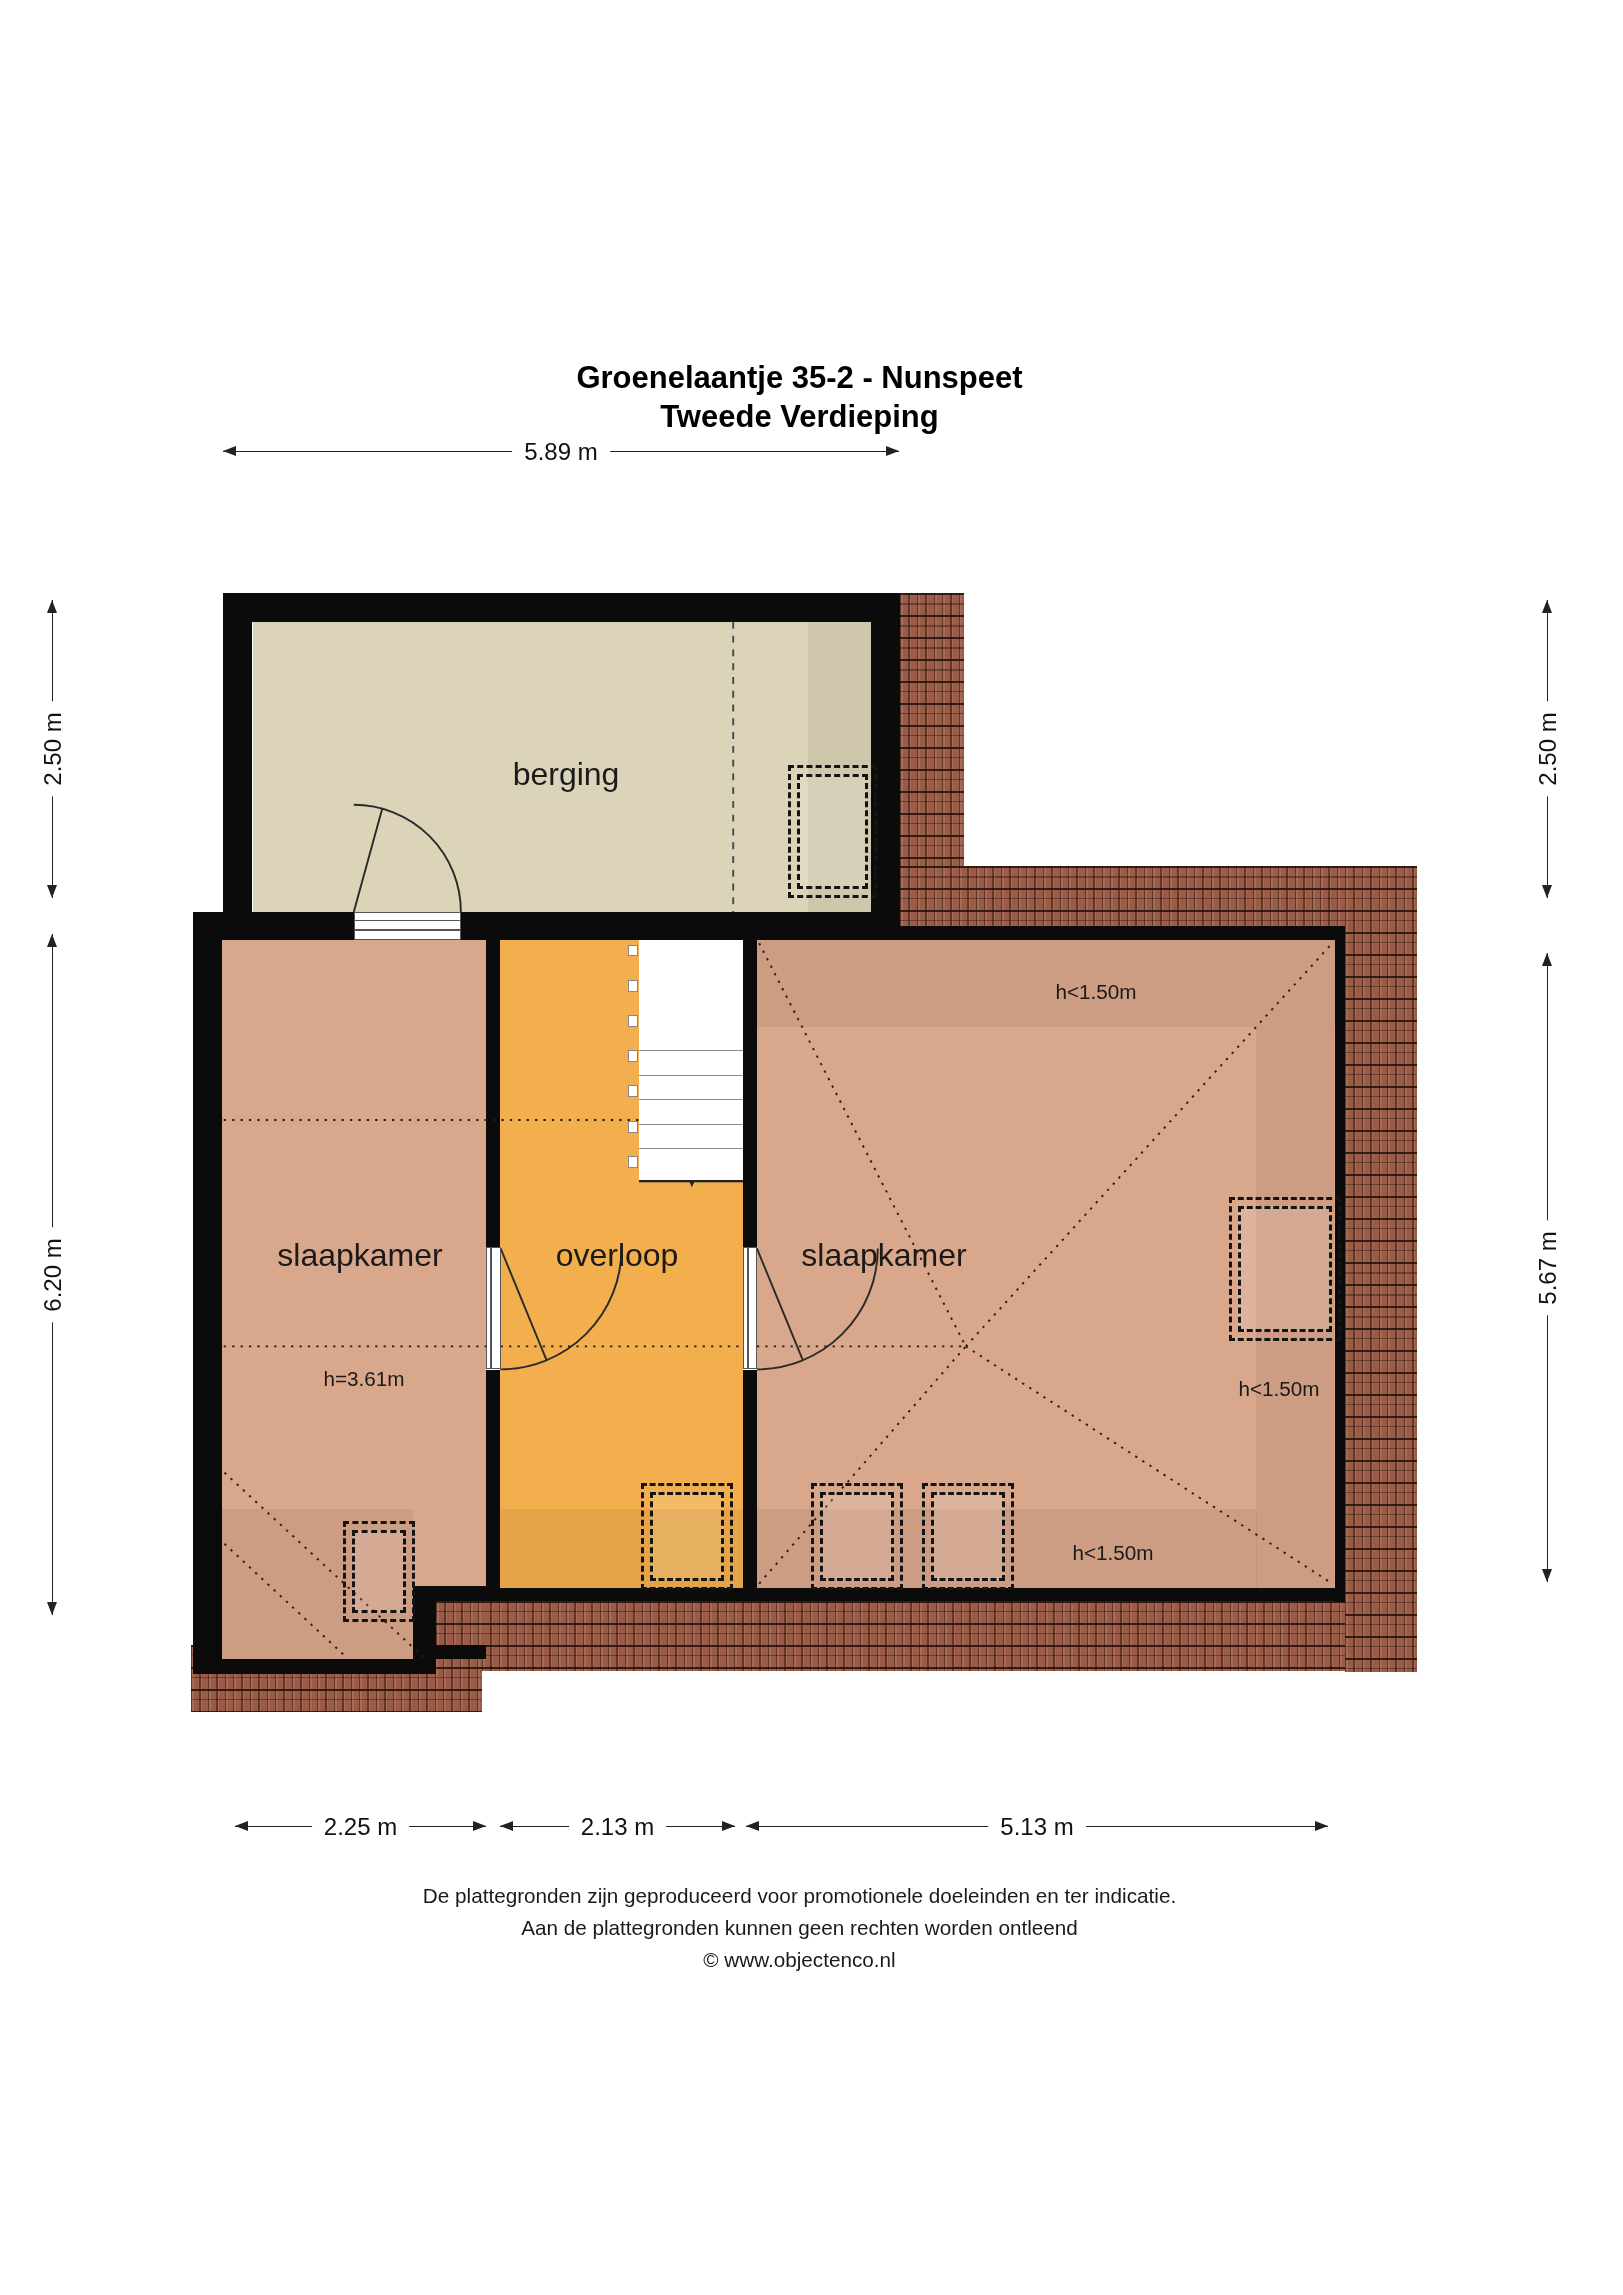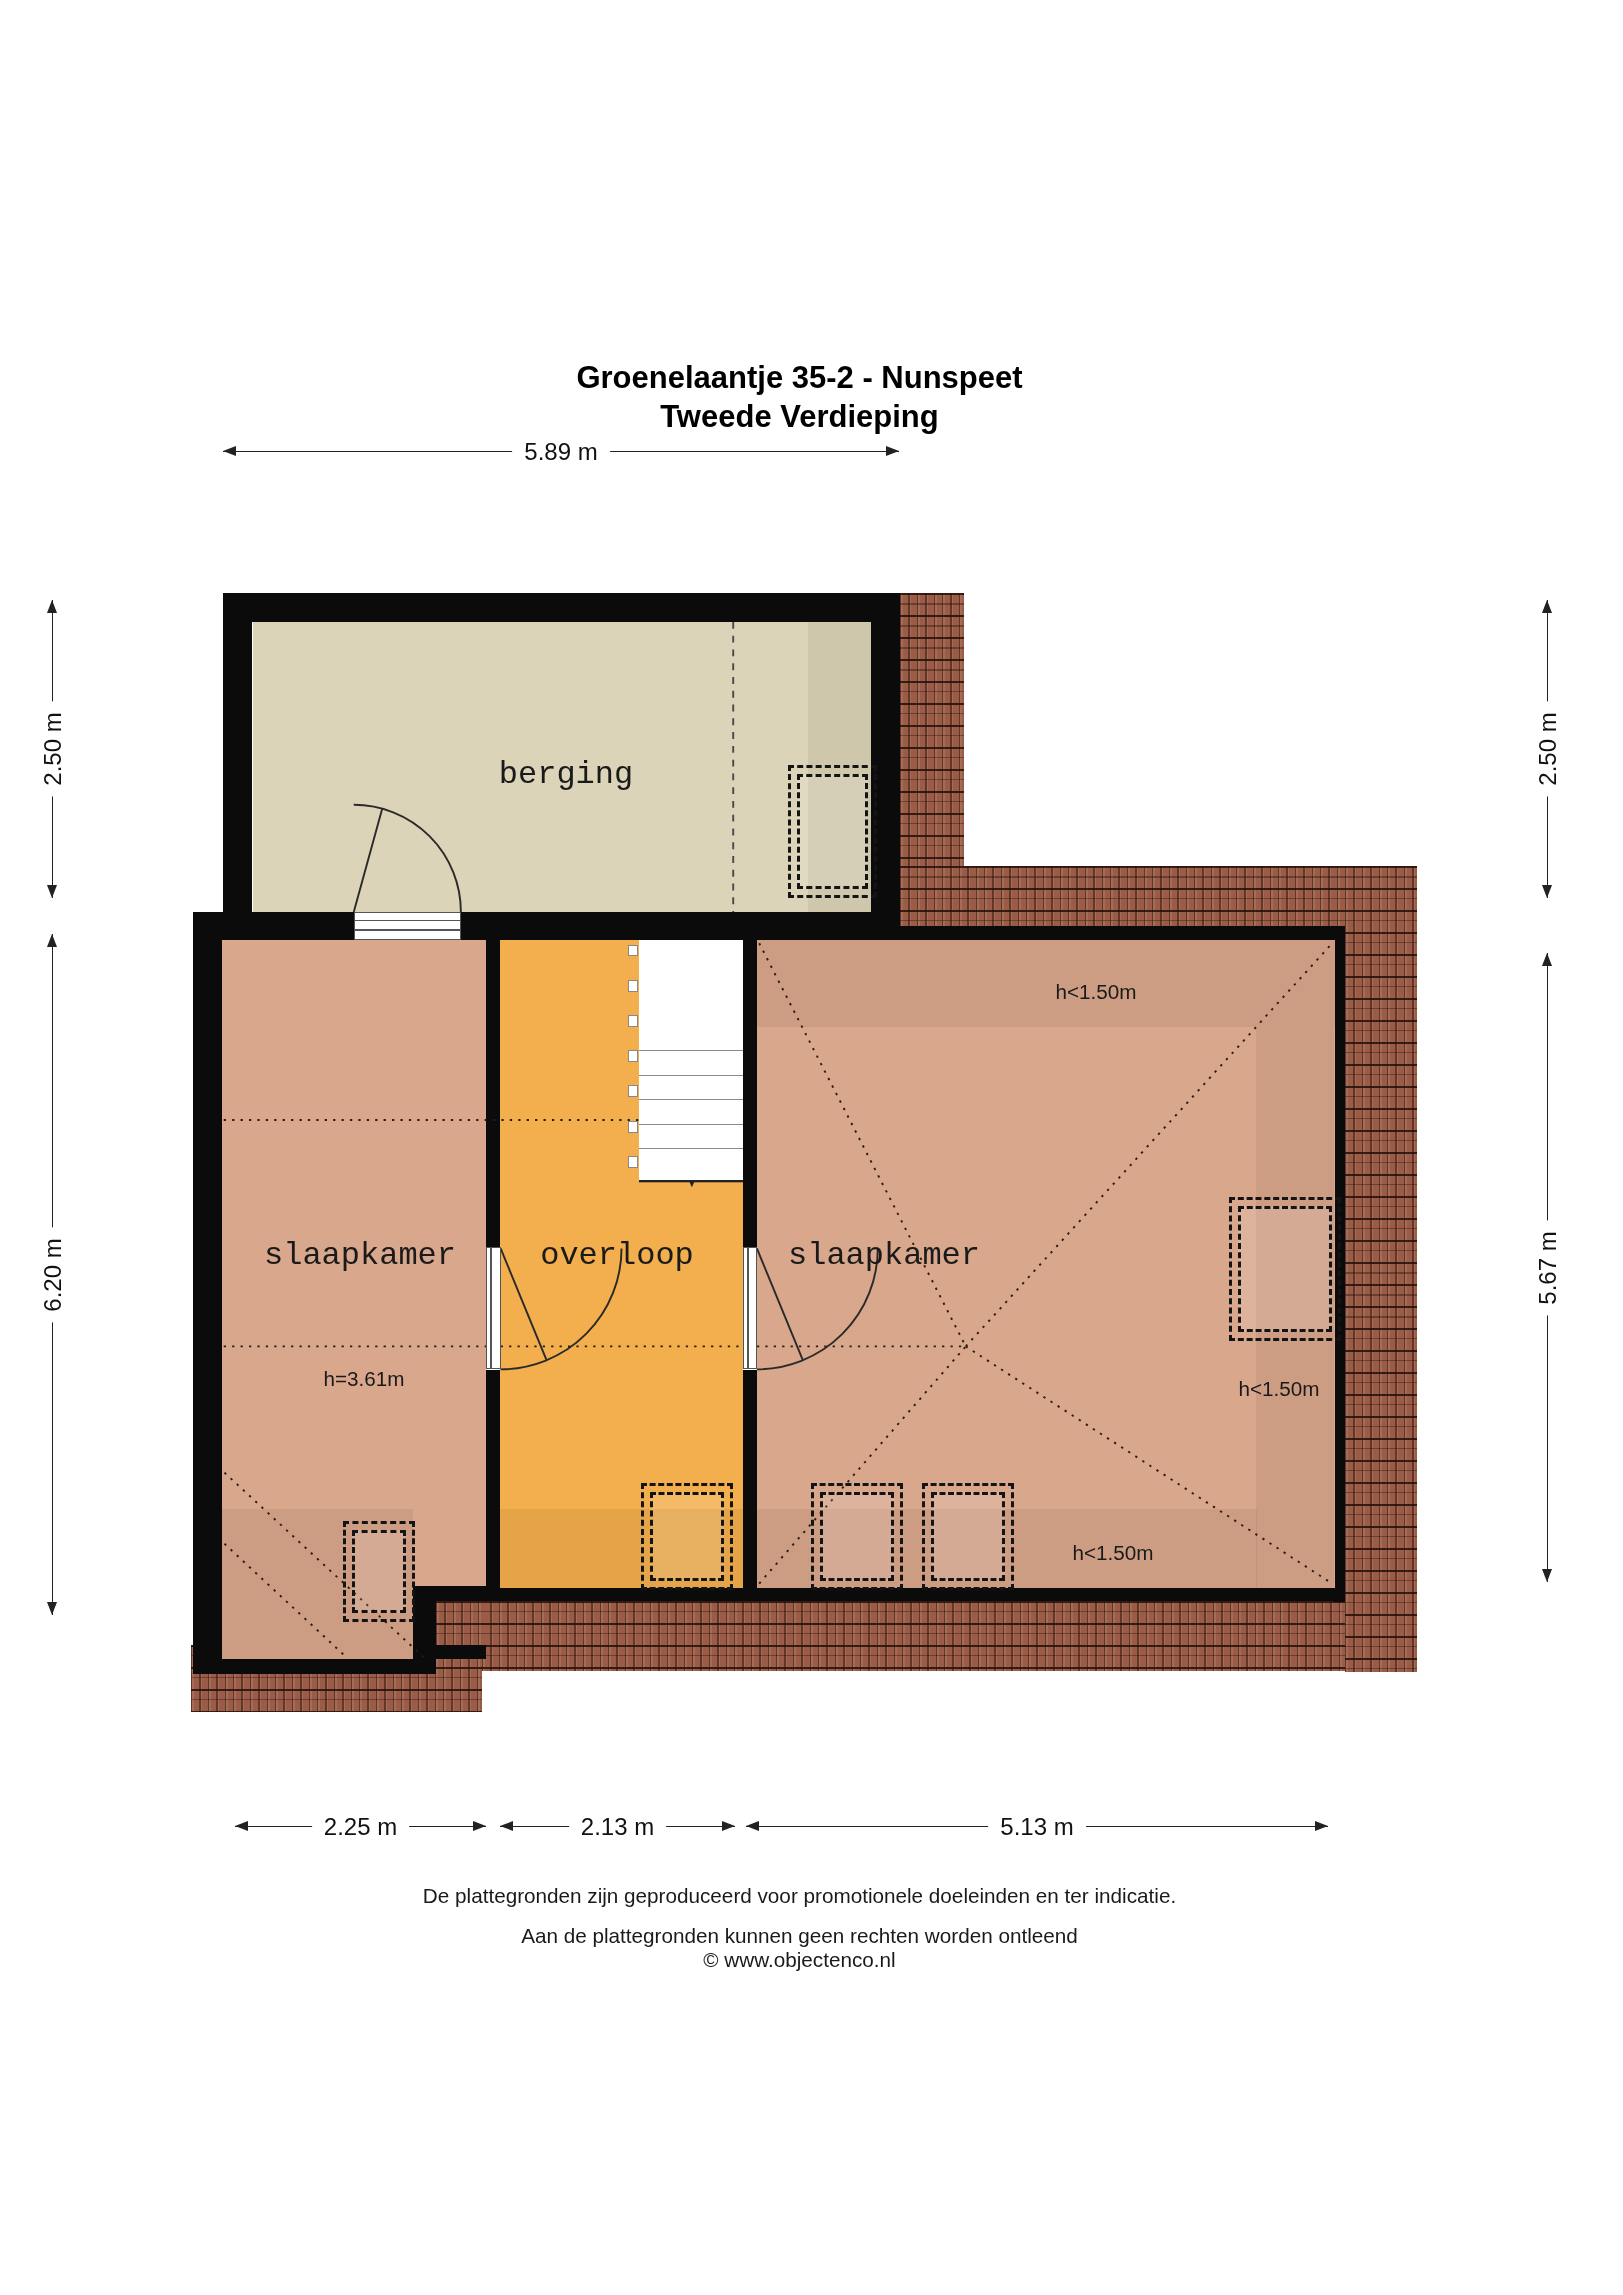--- a/index.html
+++ b/index.html
@@ -9,21 +9,21 @@
   
   .wall{position:absolute;background:#0b0b0b;}
   .room{position:absolute;}
   .shade{position:absolute;background:rgba(60,30,10,0.07);}
   
   .tiles{position:absolute;background-color:#9a5c46;
     background-image:
       repeating-linear-gradient(180deg, rgba(35,15,9,0.85) 0 2.3px, transparent 2.3px 10px, rgba(35,15,9,0.40) 10px 11.5px, transparent 11.5px 22px),
       repeating-linear-gradient(90deg, rgba(52,24,15,0.55) 0 1.5px, rgba(255,255,255,0.10) 1.5px 3.1px, transparent 3.1px 8.4px);}
   
-  .room-label{position:absolute;transform:translate(-50%,-50%);font-size:32px;color:#1a1a1a;white-space:nowrap;font-family:Liberation Mono, monospace;}
+  .room-label{position:absolute;transform:translate(-50%,-50%);font-size:32px;color:#1a1a1a;white-space:nowrap;}
   .h-label{position:absolute;transform:translate(-50%,-50%);font-size:20.7px;color:#1a1a1a;white-space:nowrap;}
   .title{position:absolute;left:0;width:1599px;text-align:center;font-size:31px;font-weight:bold;color:#000;}
   .footer-line{position:absolute;left:0;width:1599px;text-align:center;font-size:20.7px;color:#1a1a1a;}
   
   .hdim{position:absolute;height:0;border-top:1.5px solid #222;}
   .hdim::before{content:"";position:absolute;left:0;top:-6.1px;width:0;height:0;
     border-style:solid;border-width:5.4px 13.8px 5.4px 0;border-color:transparent #222 transparent transparent;}
   .hdim::after{content:"";position:absolute;right:0;top:-6.1px;width:0;height:0;
     border-style:solid;border-width:5.4px 0 5.4px 13.8px;border-color:transparent transparent transparent #222;}
   .hdim .lbl{position:absolute;left:50%;top:-14.5px;transform:translateX(-50%);
@@ -202,17 +202,17 @@
     <span class="lbl">2.25 m</span>
   </div>
   <div class="hdim" style="left:500px;top:1826px;width:235px;">
     <span class="lbl">2.13 m</span>
   </div>
   <div class="hdim" style="left:746px;top:1826px;width:582px;">
     <span class="lbl">5.13 m</span>
   </div>
 
   <div class="footer-line" style="top:1884px;">De plattegronden zijn geproduceerd voor promotionele doeleinden en ter indicatie.</div>
-  <div class="footer-line" style="top:1916px;margin-top:8px;">Aan de plattegronden kunnen geen rechten worden ontleend</div>
+  <div class="footer-line" style="top:1916px;">Aan de plattegronden kunnen geen rechten worden ontleend</div>
   <div class="footer-line" style="top:1948px;">© www.objectenco.nl</div>
 
 </div>
 
 
 </body></html>

